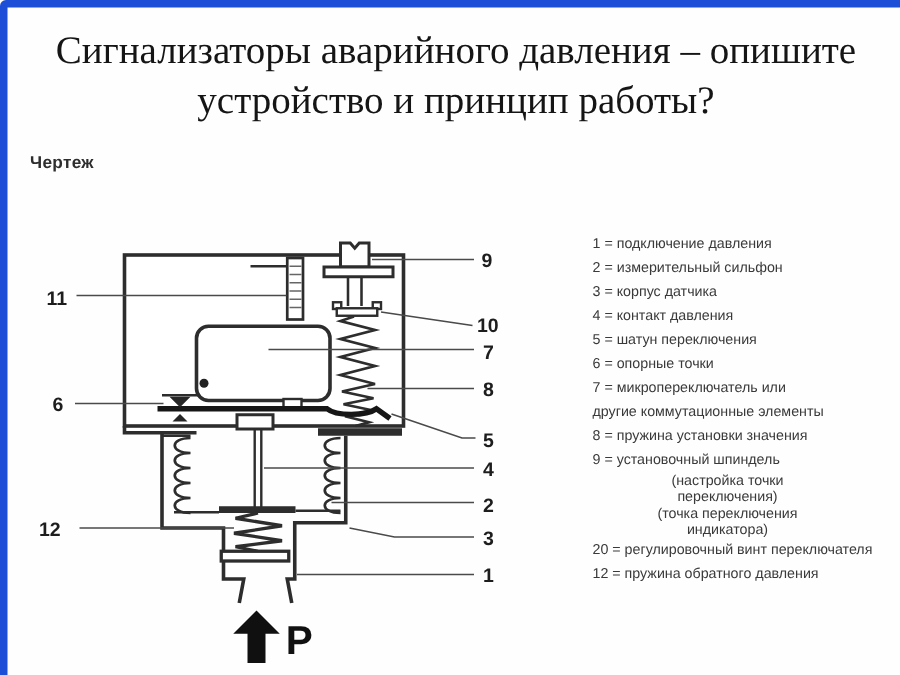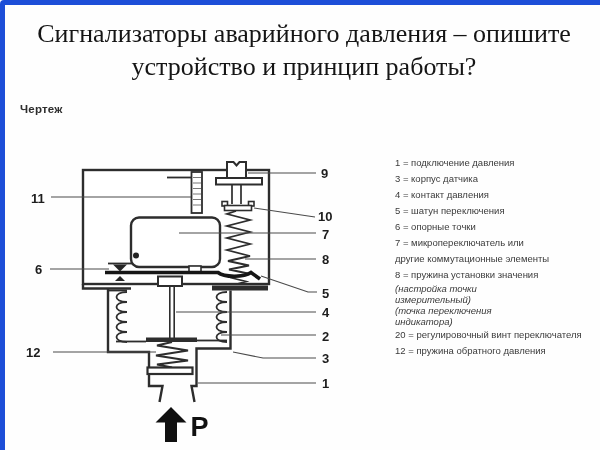--- a/index.html
+++ b/index.html
@@ -15,48 +15,50 @@
   }
   .drawing-label{
     position:absolute;left:15px;top:98px;
     font-size:11.5px;font-weight:bold;color:#2e2e2e;letter-spacing:.2px;
   }
   .legend{
     position:absolute;left:390px;top:150px;width:206px;
     font-size:9.5px;color:#3a3a3a;
   }
   .lg-main{line-height:16px;white-space:nowrap;}
-  .lg-sub{line-height:11px;width:180px;white-space:nowrap;font-style:italic;}
+  .lg-sub{line-height:11px;width:180px;text-align:center;white-space:nowrap;}
   svg{position:absolute;left:0;top:0;}
   svg text.callout{font-family:"Liberation Sans",sans-serif;font-size:13px;font-weight:bold;fill:#1d1d1d;}
   svg text.pressure{font-family:"Liberation Sans",sans-serif;font-size:27px;font-weight:600;fill:#111111;}
 </style>
 </head>
 <body>
 
 <div class="slide">
 
   <div class="title">
     <div>Сигнализаторы аварийного давления – опишите</div>
     <div>устройство и принцип работы?</div>
   </div>
 
   <div class="drawing-label">Чертеж</div>
 
   <div class="legend">
       <div class="lg-main">1 = подключение давления</div>
+      <div class="lg-main">2 = измерительный сильфон</div>
       <div class="lg-main">3 = корпус датчика</div>
       <div class="lg-main">4 = контакт давления</div>
       <div class="lg-main">5 = шатун переключения</div>
       <div class="lg-main">6 = опорные точки</div>
       <div class="lg-main">7 = микропереключатель или</div>
       <div class="lg-main">другие коммутационные элементы</div>
       <div class="lg-main">8 = пружина установки значения</div>
+      <div class="lg-main">9 = установочный шпиндель</div>
       <div class="lg-sub">(настройка точки</div>
-      <div class="lg-sub">измерительный)</div>
+      <div class="lg-sub">переключения)</div>
       <div class="lg-sub">(точка переключения</div>
       <div class="lg-sub">индикатора)</div>
       <div class="lg-main">20 = регулировочный винт переключателя</div>
       <div class="lg-main">12 = пружина обратного давления</div>
     </div>
 
   <svg width="600" height="450" viewBox="0 0 600 450">
 
     <g stroke="#2d2d2d" fill="none" stroke-width="2.4">
       <rect x="78" y="165" width="186" height="114" fill="#ffffff"></rect>

